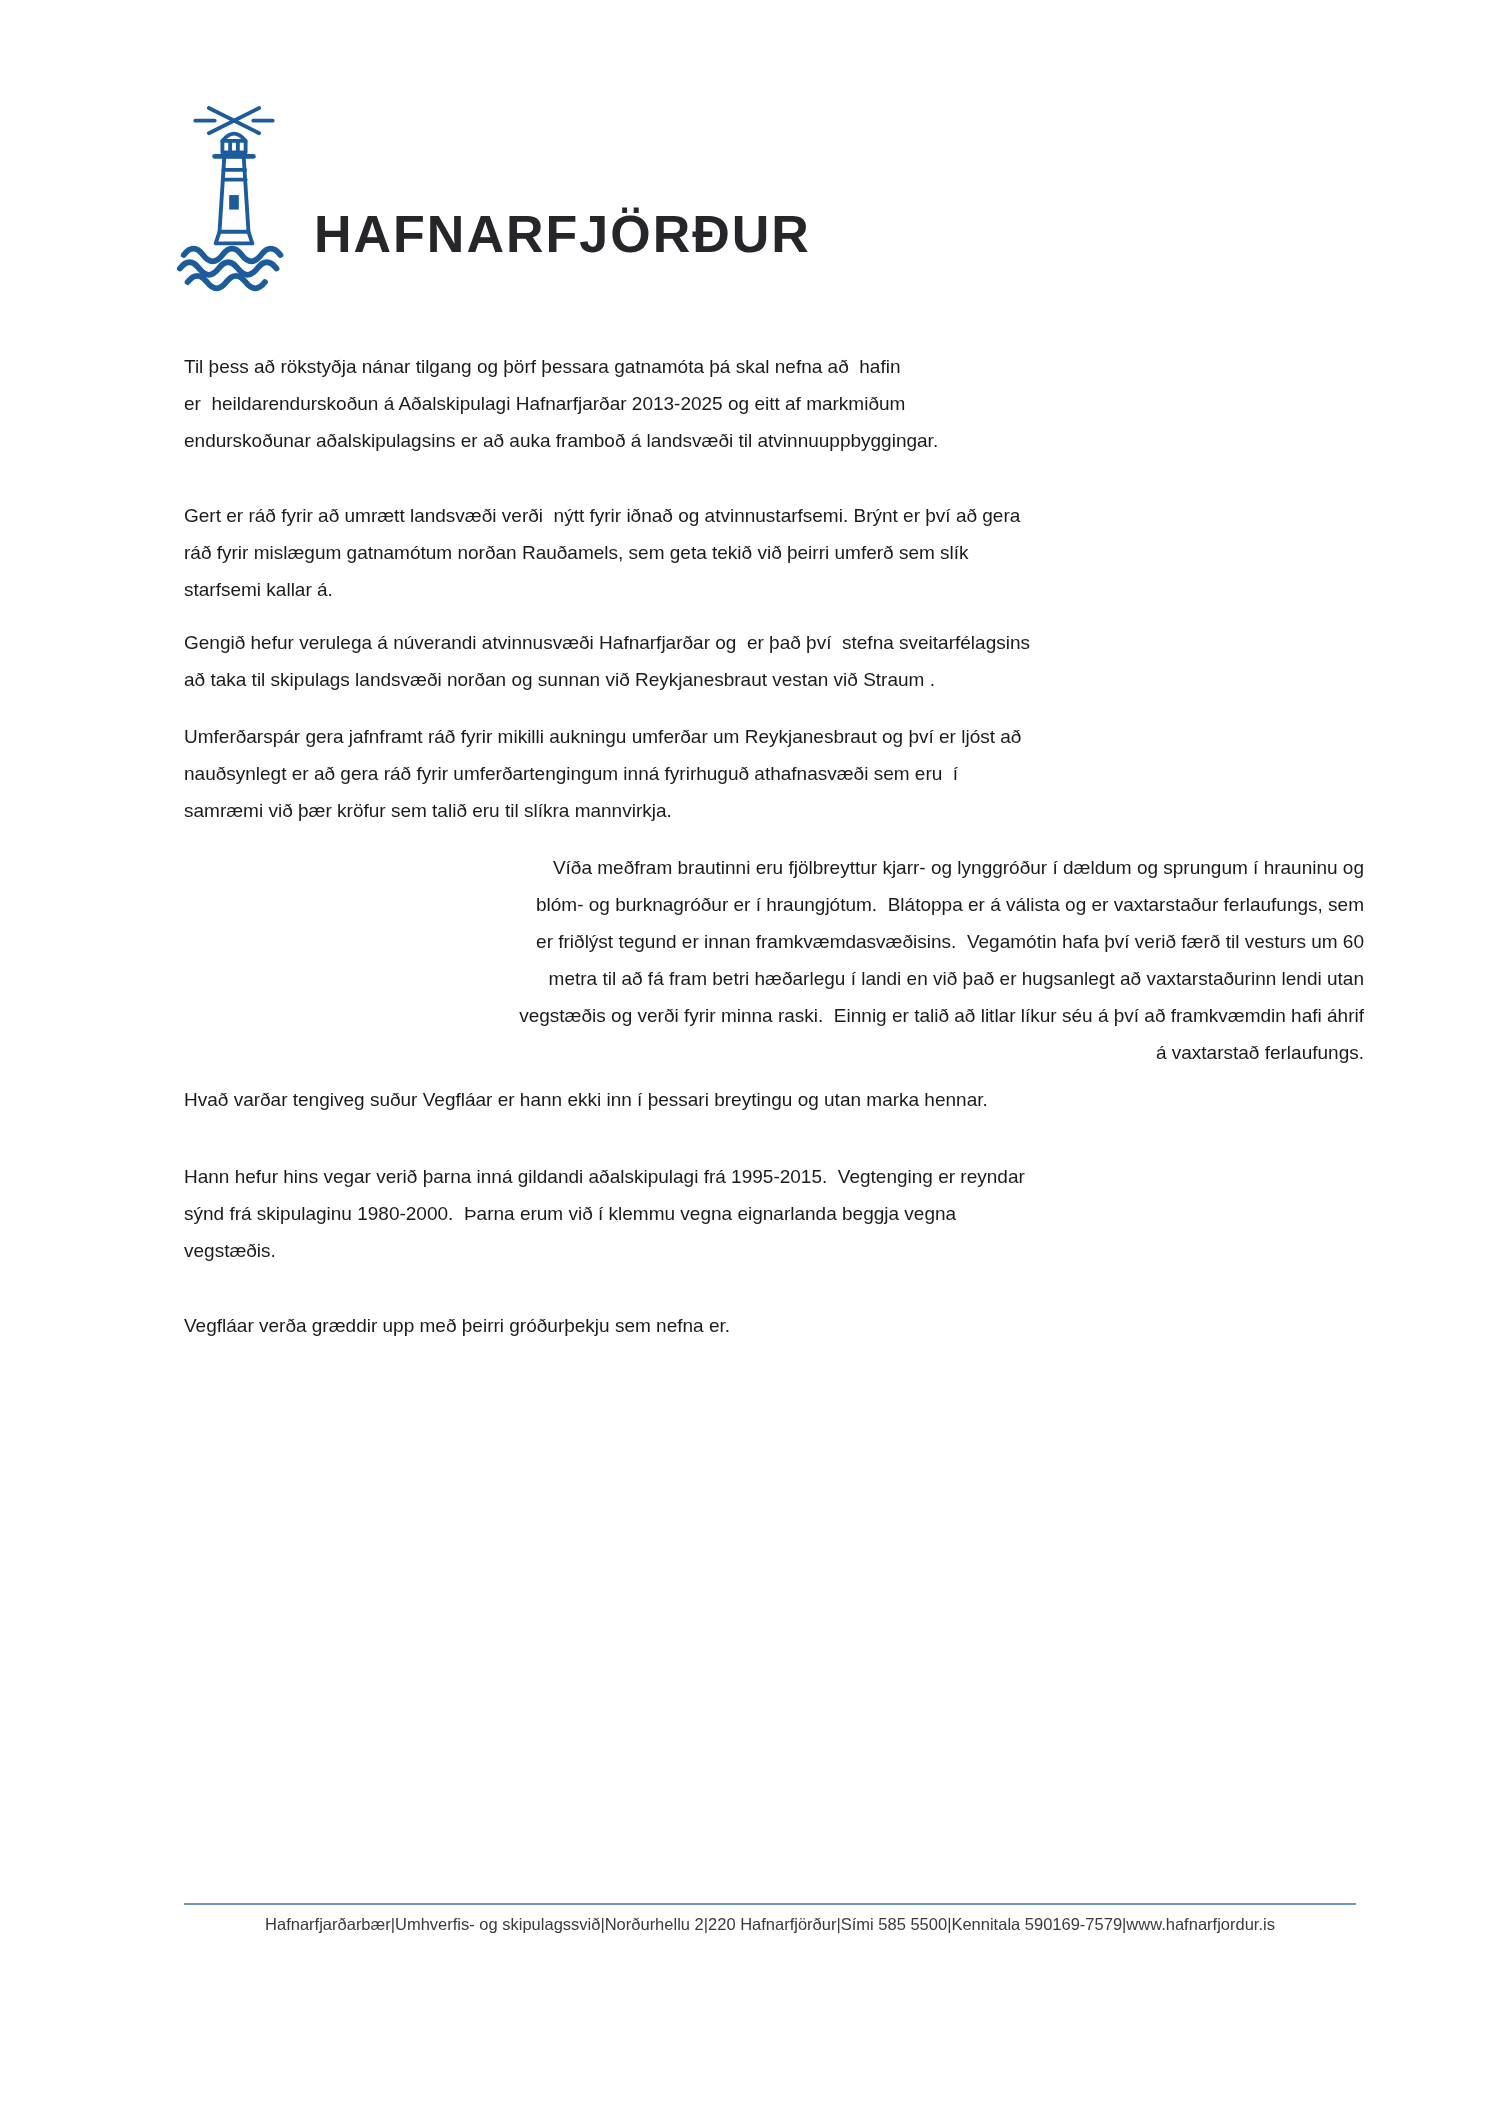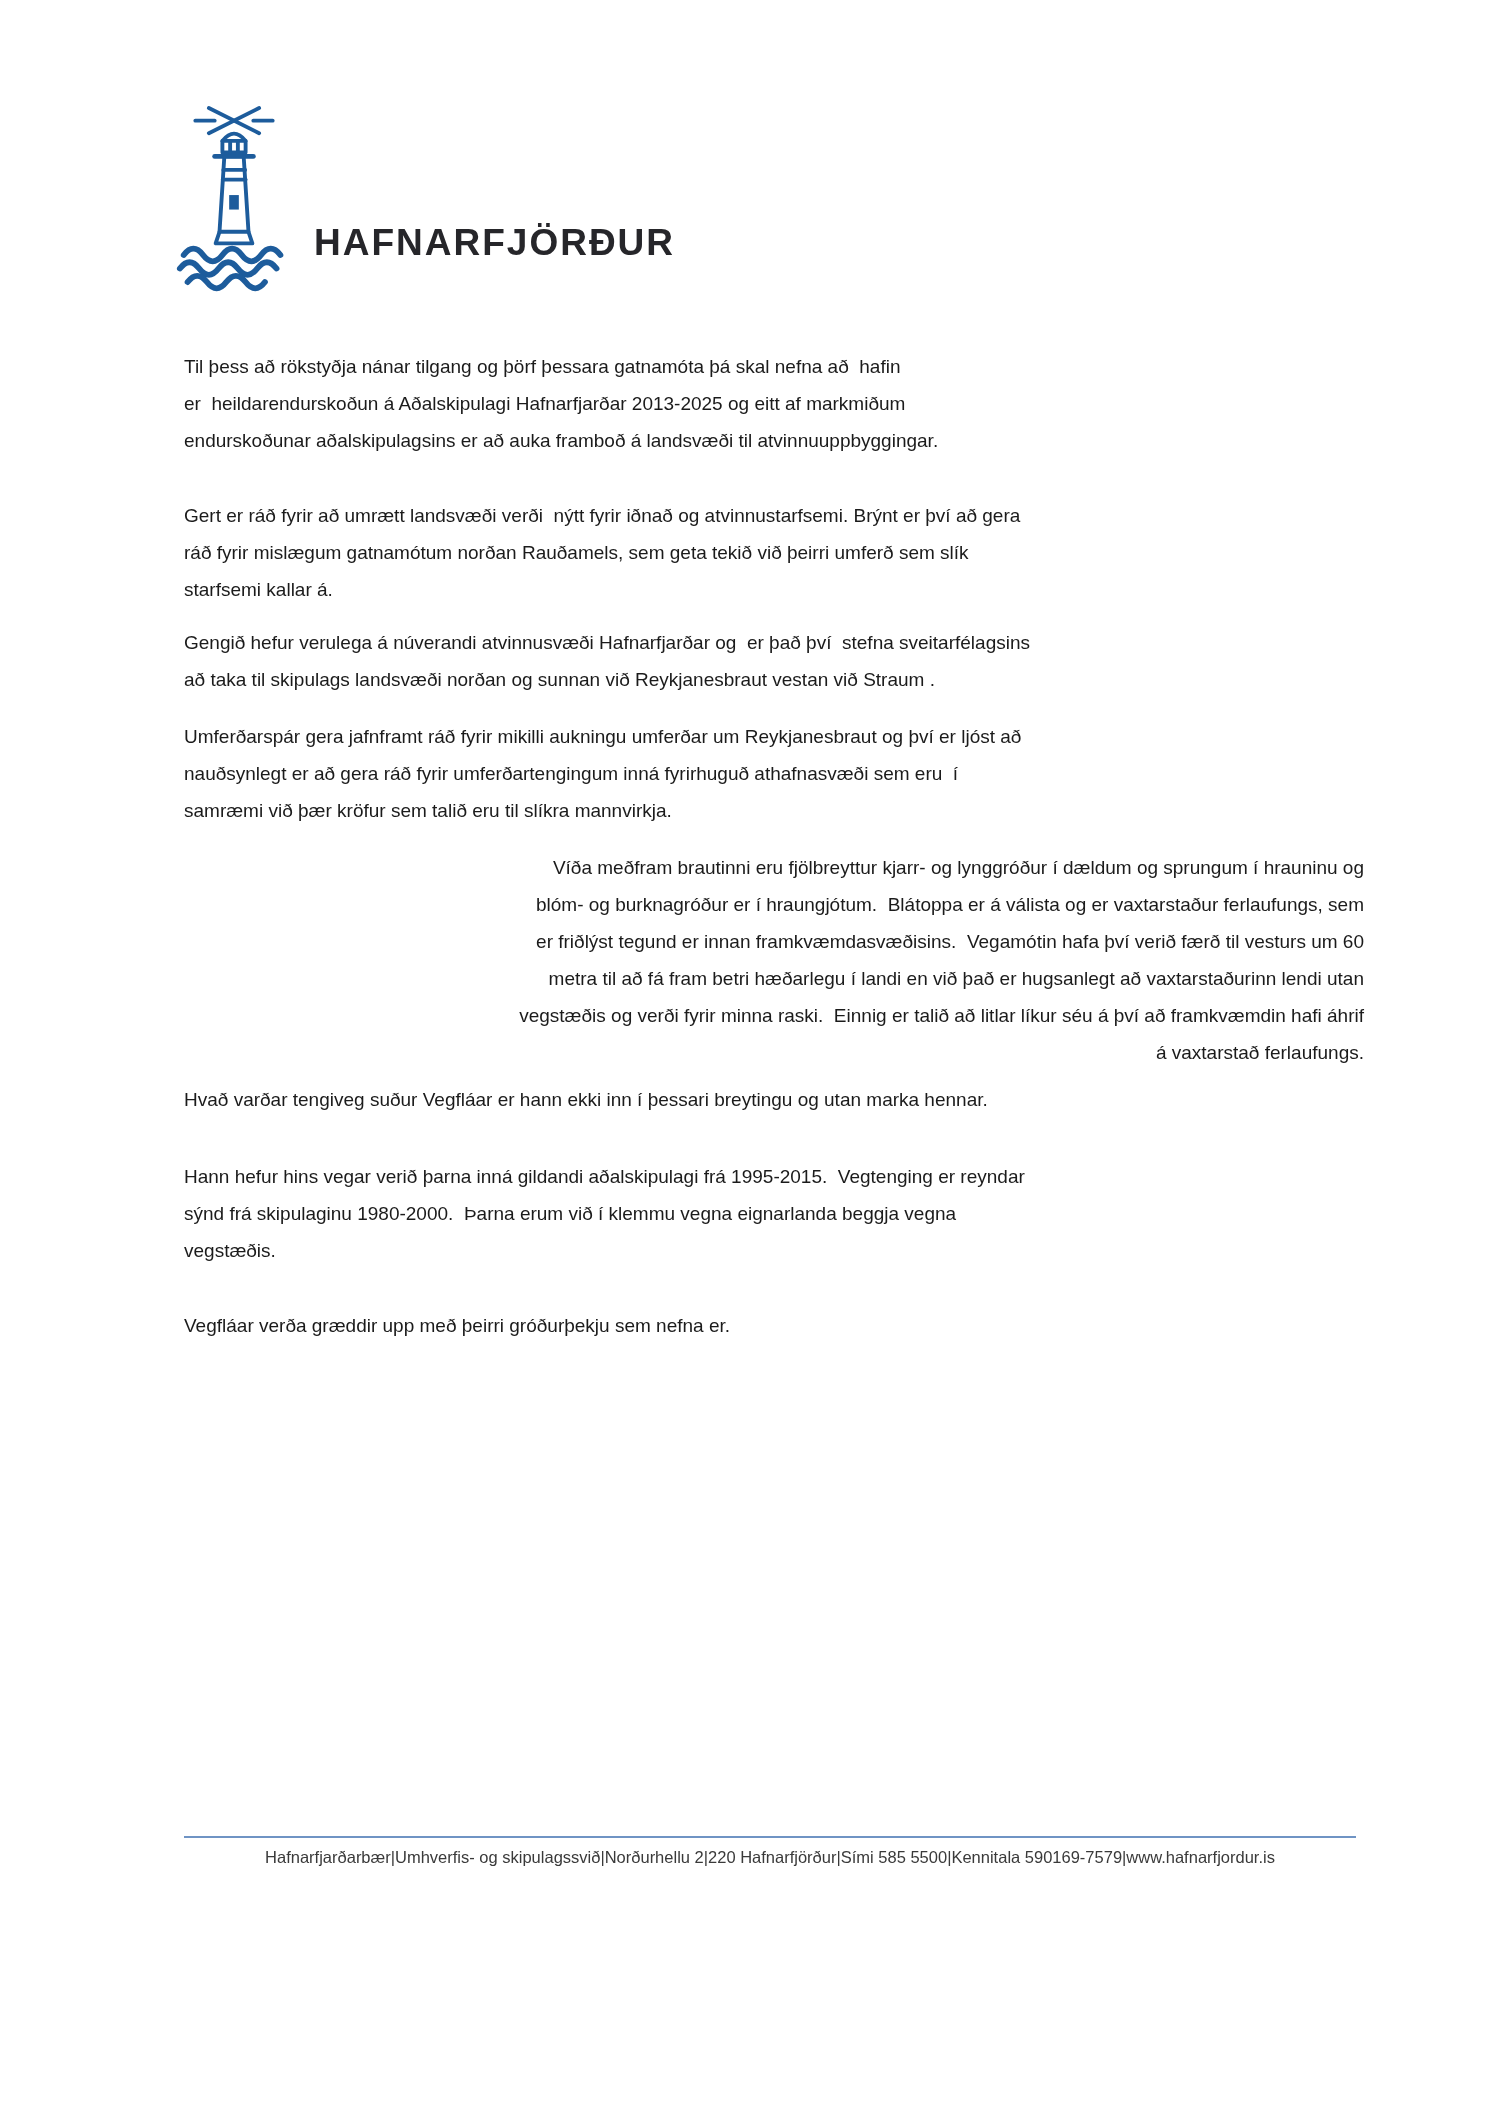--- a/index.html
+++ b/index.html
@@ -30,21 +30,21 @@
     display: flex;
     align-items: flex-end;
     gap: 22px;
   }
   .logo-icon {
     color: var(--logo-blue, #1d5c9c);
     display: block;
     line-height: 0;
   }
   .wordmark {
-    font-size: 37px;
+    font-size: 52px;
     font-weight: 700;
     letter-spacing: 2px;
     color: var(--wordmark-color, #26262a);
     margin-bottom: 30px;
     white-space: nowrap;
   }
 
   
   .content {
     position: absolute;
@@ -62,21 +62,21 @@
   .content p:nth-of-type(2) { margin-bottom: 16px; }
   .content p:nth-of-type(3) { margin-bottom: 20px; }
   .content p:nth-of-type(4) { margin-bottom: 20px; }
   .content p:nth-of-type(5) { margin-bottom: 10px; text-align: right; }
   .content p:nth-of-type(6) { margin-bottom: 40px; }
   .content p:nth-of-type(7) { margin-bottom: 38px; }
 
   
   .footer {
     position: absolute;
-    top: 1836px;
+    top: 1903px;
     left: 184px;
     width: 1172px;
   }
   .footer-rule {
     height: 0;
     border-top: 2px solid var(--rule-color, #6f94c4);
   }
   .footer-text {
     padding-top: 10px;
     text-align: center;

